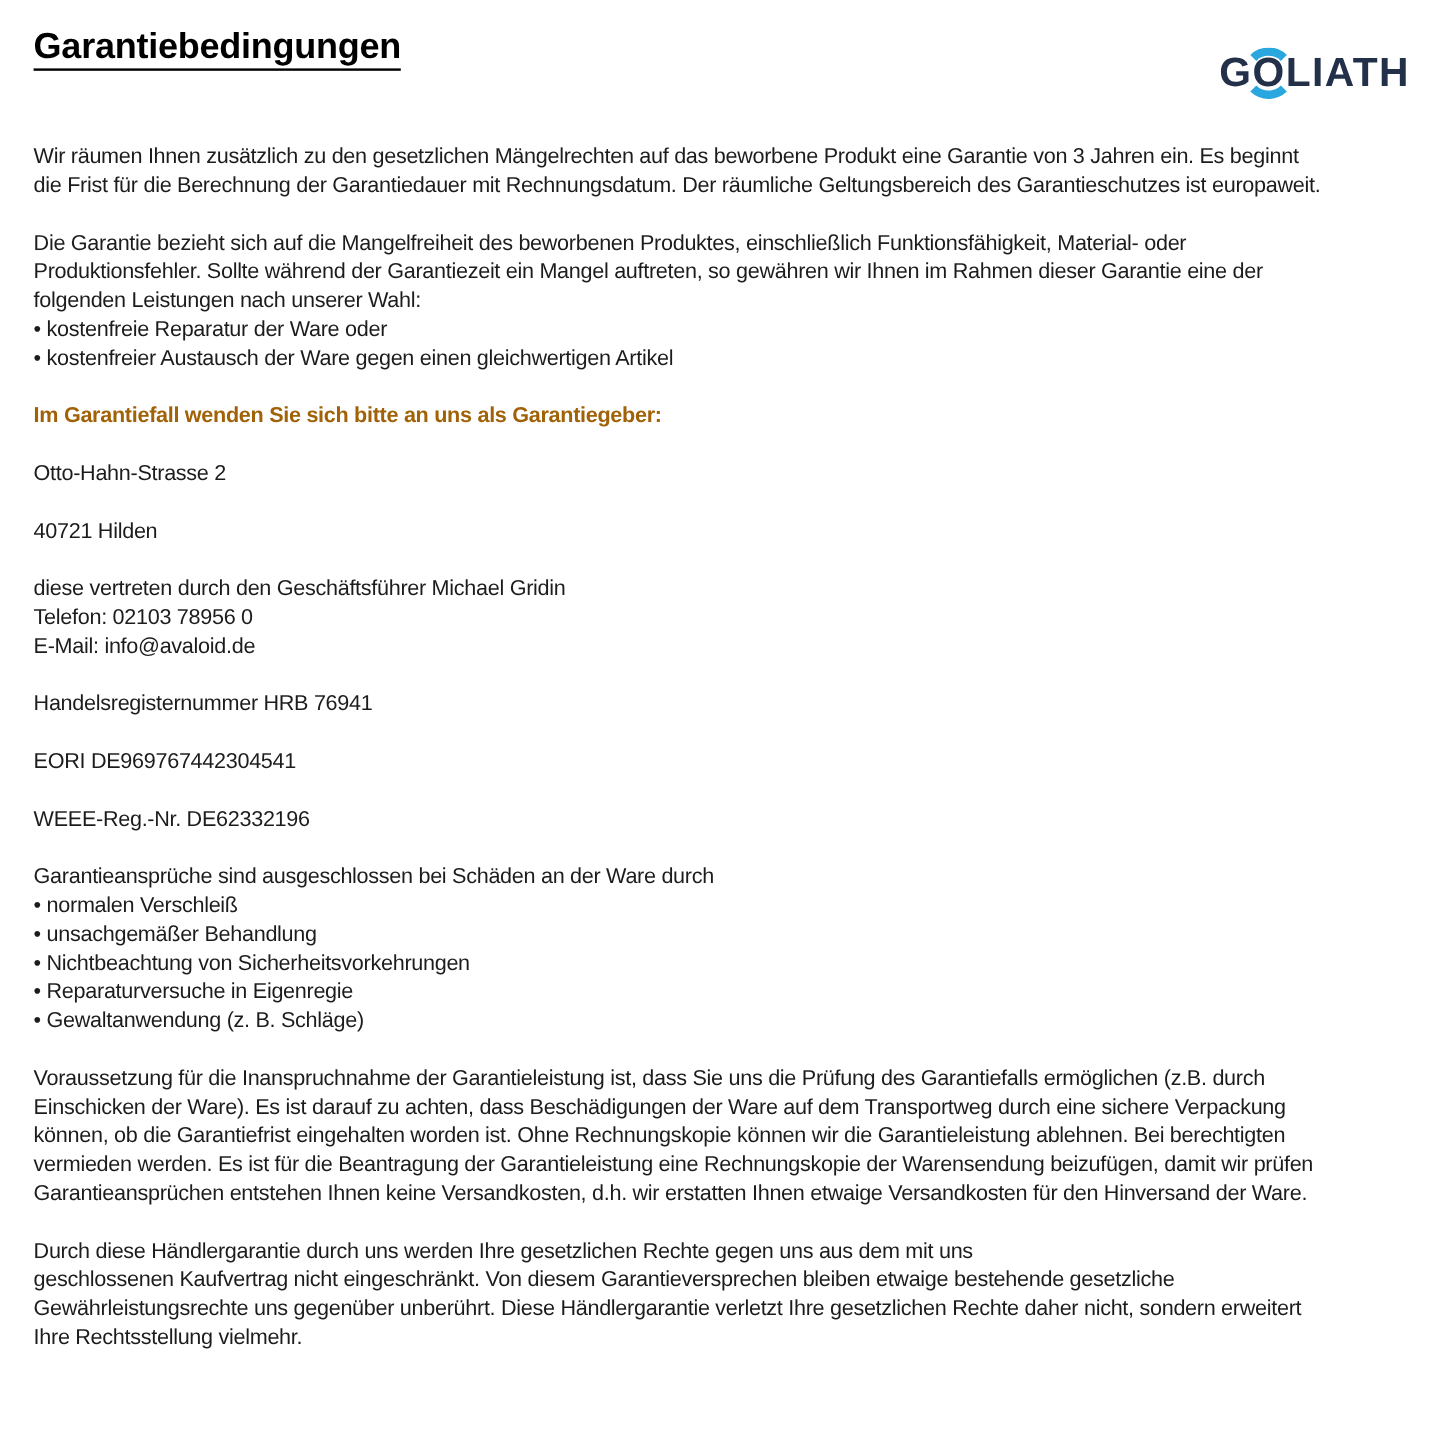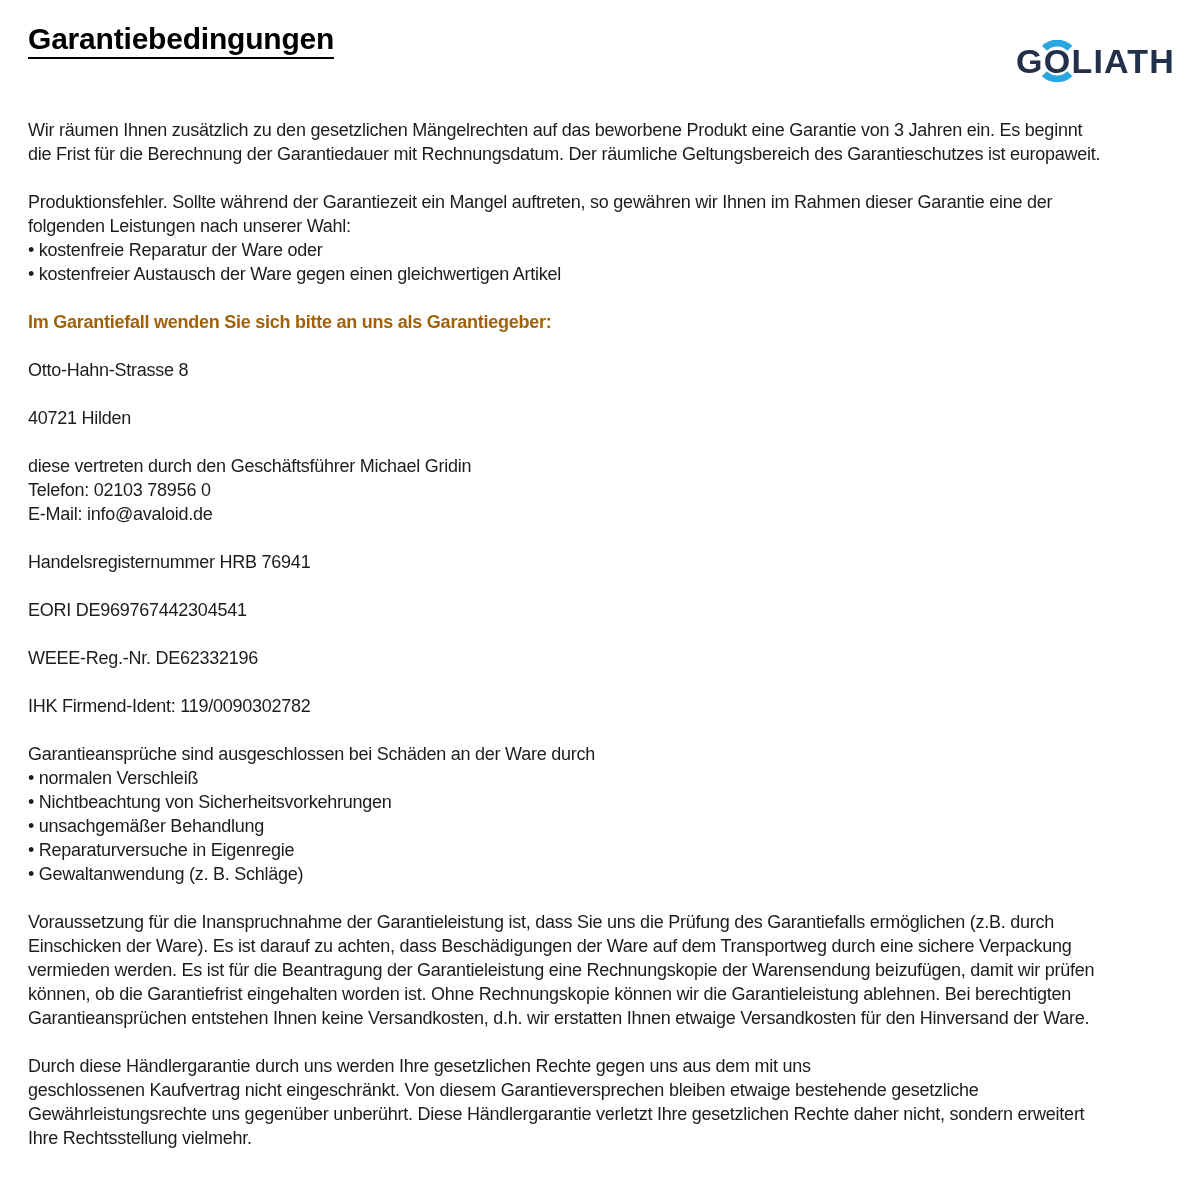--- a/index.html
+++ b/index.html
@@ -85,32 +85,33 @@
   </div>
 
   <div class="content">
 
     <p class="block">
       <span class="line">Wir räumen Ihnen zusätzlich zu den gesetzlichen Mängelrechten auf das beworbene Produkt eine Garantie von 3 Jahren ein. Es beginnt</span>
       <span class="line">die Frist für die Berechnung der Garantiedauer mit Rechnungsdatum. Der räumliche Geltungsbereich des Garantieschutzes ist europaweit.</span>
     </p>
 
     <p class="block">
+      <span class="line">Die Garantie bezieht sich auf die Mangelfreiheit des beworbenen Produktes, einschließlich Funktionsfähigkeit, Material- oder</span>
       <span class="line">Produktionsfehler. Sollte während der Garantiezeit ein Mangel auftreten, so gewähren wir Ihnen im Rahmen dieser Garantie eine der</span>
       <span class="line">folgenden Leistungen nach unserer Wahl:</span>
       <span class="line">• kostenfreie Reparatur der Ware oder</span>
       <span class="line">• kostenfreier Austausch der Ware gegen einen gleichwertigen Artikel</span>
     </p>
 
     <p class="block">
       <span class="line bold">Im Garantiefall wenden Sie sich bitte an uns als Garantiegeber:</span>
     </p>
 
     <p class="block">
-      <span class="line">Otto-Hahn-Strasse 8</span>
+      <span class="line">Otto-Hahn-Strasse 2</span>
     </p>
 
     <p class="block">
       <span class="line">40721 Hilden</span>
     </p>
 
     <p class="block">
       <span class="line">diese vertreten durch den Geschäftsführer Michael Gridin</span>
       <span class="line">Telefon: 02103 78956 0</span>
       <span class="line">E-Mail: info@avaloid.de</span>
@@ -121,38 +122,35 @@
     </p>
 
     <p class="block">
       <span class="line">EORI DE969767442304541</span>
     </p>
 
     <p class="block">
       <span class="line">WEEE-Reg.-Nr. DE62332196</span>
     </p>
 
-    <p class="block">
-      <span class="line">IHK Firmend-Ident: 119/0090302782</span>
-    </p>
 
     <p class="block">
       <span class="line">Garantieansprüche sind ausgeschlossen bei Schäden an der Ware durch</span>
       <span class="line">• normalen Verschleiß</span>
+      <span class="line">• unsachgemäßer Behandlung</span>
       <span class="line">• Nichtbeachtung von Sicherheitsvorkehrungen</span>
-      <span class="line">• unsachgemäßer Behandlung</span>
       <span class="line">• Reparaturversuche in Eigenregie</span>
       <span class="line">• Gewaltanwendung (z. B. Schläge)</span>
     </p>
 
     <p class="block">
       <span class="line">Voraussetzung für die Inanspruchnahme der Garantieleistung ist, dass Sie uns die Prüfung des Garantiefalls ermöglichen (z.B. durch</span>
       <span class="line">Einschicken der Ware). Es ist darauf zu achten, dass Beschädigungen der Ware auf dem Transportweg durch eine sichere Verpackung</span>
+      <span class="line">können, ob die Garantiefrist eingehalten worden ist. Ohne Rechnungskopie können wir die Garantieleistung ablehnen. Bei berechtigten</span>
       <span class="line">vermieden werden. Es ist für die Beantragung der Garantieleistung eine Rechnungskopie der Warensendung beizufügen, damit wir prüfen</span>
-      <span class="line">können, ob die Garantiefrist eingehalten worden ist. Ohne Rechnungskopie können wir die Garantieleistung ablehnen. Bei berechtigten</span>
       <span class="line">Garantieansprüchen entstehen Ihnen keine Versandkosten, d.h. wir erstatten Ihnen etwaige Versandkosten für den Hinversand der Ware.</span>
     </p>
 
     <p class="block">
       <span class="line">Durch diese Händlergarantie durch uns werden Ihre gesetzlichen Rechte gegen uns aus dem mit uns</span>
       <span class="line">geschlossenen Kaufvertrag nicht eingeschränkt. Von diesem Garantieversprechen bleiben etwaige bestehende gesetzliche</span>
       <span class="line">Gewährleistungsrechte uns gegenüber unberührt. Diese Händlergarantie verletzt Ihre gesetzlichen Rechte daher nicht, sondern erweitert</span>
       <span class="line">Ihre Rechtsstellung vielmehr.</span>
     </p>
 

